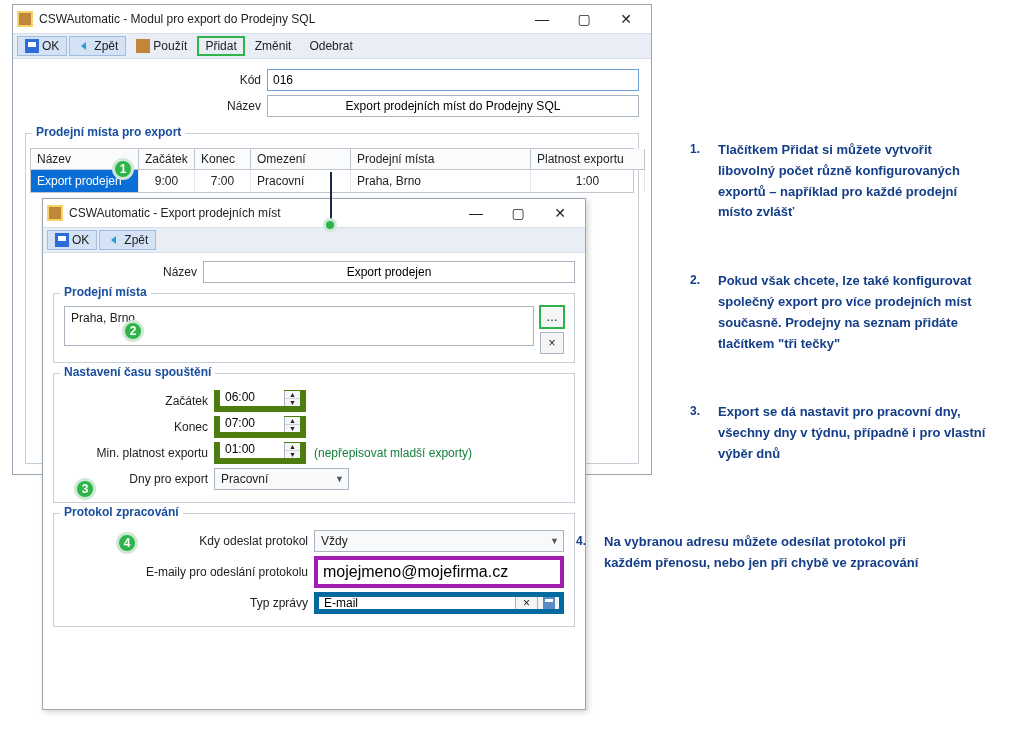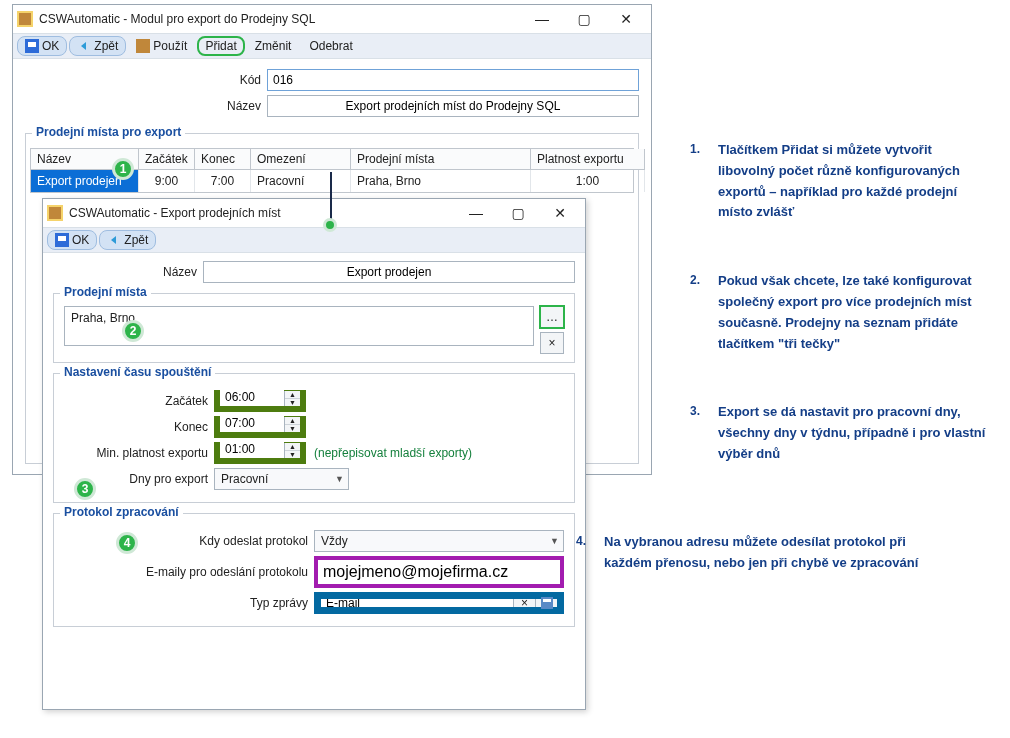--- a/index.html
+++ b/index.html
@@ -47,21 +47,20 @@
     gap: 2px;
     padding: 2px 4px;
     border-top: 1px solid #d9e0e7;
     border-bottom: 1px solid #d9e0e7;
     background: #e9eef6;
   }
   .tbtn {
     display: inline-flex; align-items: center; gap: 3px;
     padding: 3px 8px;
     cursor: default;
-    border-radius: 8px;
   }
   .tbtn.active { background: #d3e2f4; border: 1px solid #9fbde0; padding: 2px 7px; }
   .tbtn .ico { width: 14px; height: 14px; display: inline-block; }
   .tbtn.highlight-green { border: 2px solid #2db44a; padding: 1px 6px; }
 
   .form-area { padding: 6px 12px 4px 12px; }
   .form-row {
     display: flex; align-items: center;
     margin: 4px 0;
   }
@@ -205,21 +204,21 @@
   .select-like .chev { font-size: 9px; color: #555; margin-left: 8px; }
 
   .proto-row { display: flex; align-items: center; margin: 4px 0; }
   .proto-row label { width: 250px; text-align: right; padding-right: 6px; }
   .proto-row input[type="text"] {
     flex: 1; border: 4px solid #a21caf;
     padding: 3px 5px; font-family: Liberation Sans, sans-serif; font-size: 16px;
   }
   .typ-wrap {
     flex: 1; display: flex; align-items: stretch;
-    border: 7px solid #0369a1; height: 22px;
+    border: 5px solid #0369a1; height: 22px;
   }
   .typ-wrap input { flex: 1; border: none; padding: 2px 5px; font: inherit; }
   .typ-wrap .xbtn {
     width: 22px; border-left: 1px solid #a9b4bf;
     display: flex; align-items: center; justify-content: center;
     background: #f3f5f7; cursor: default;
   }
 
   
   .badge {

